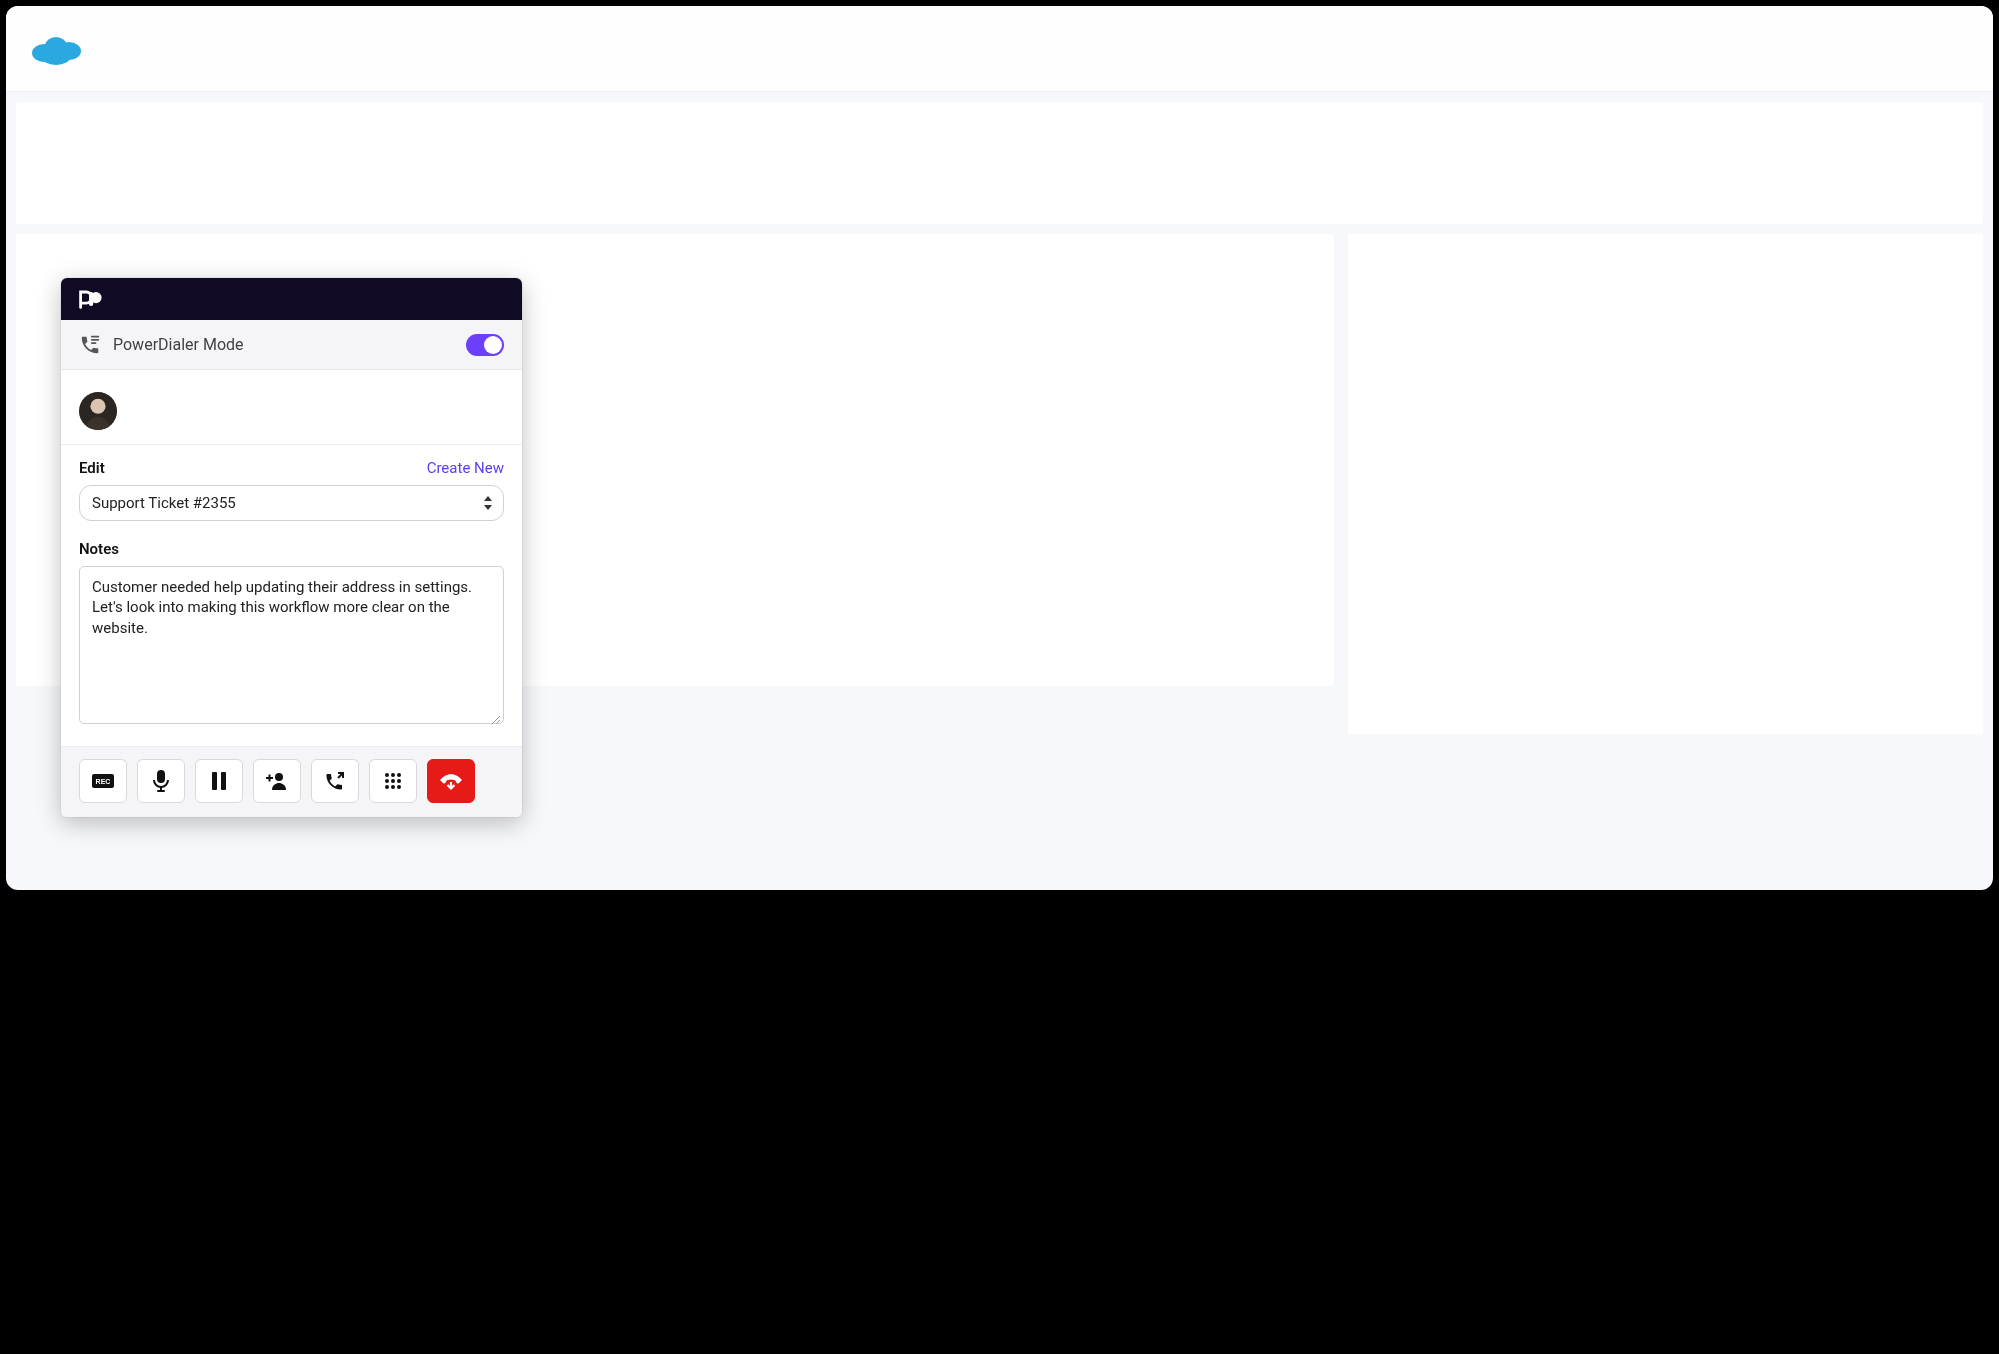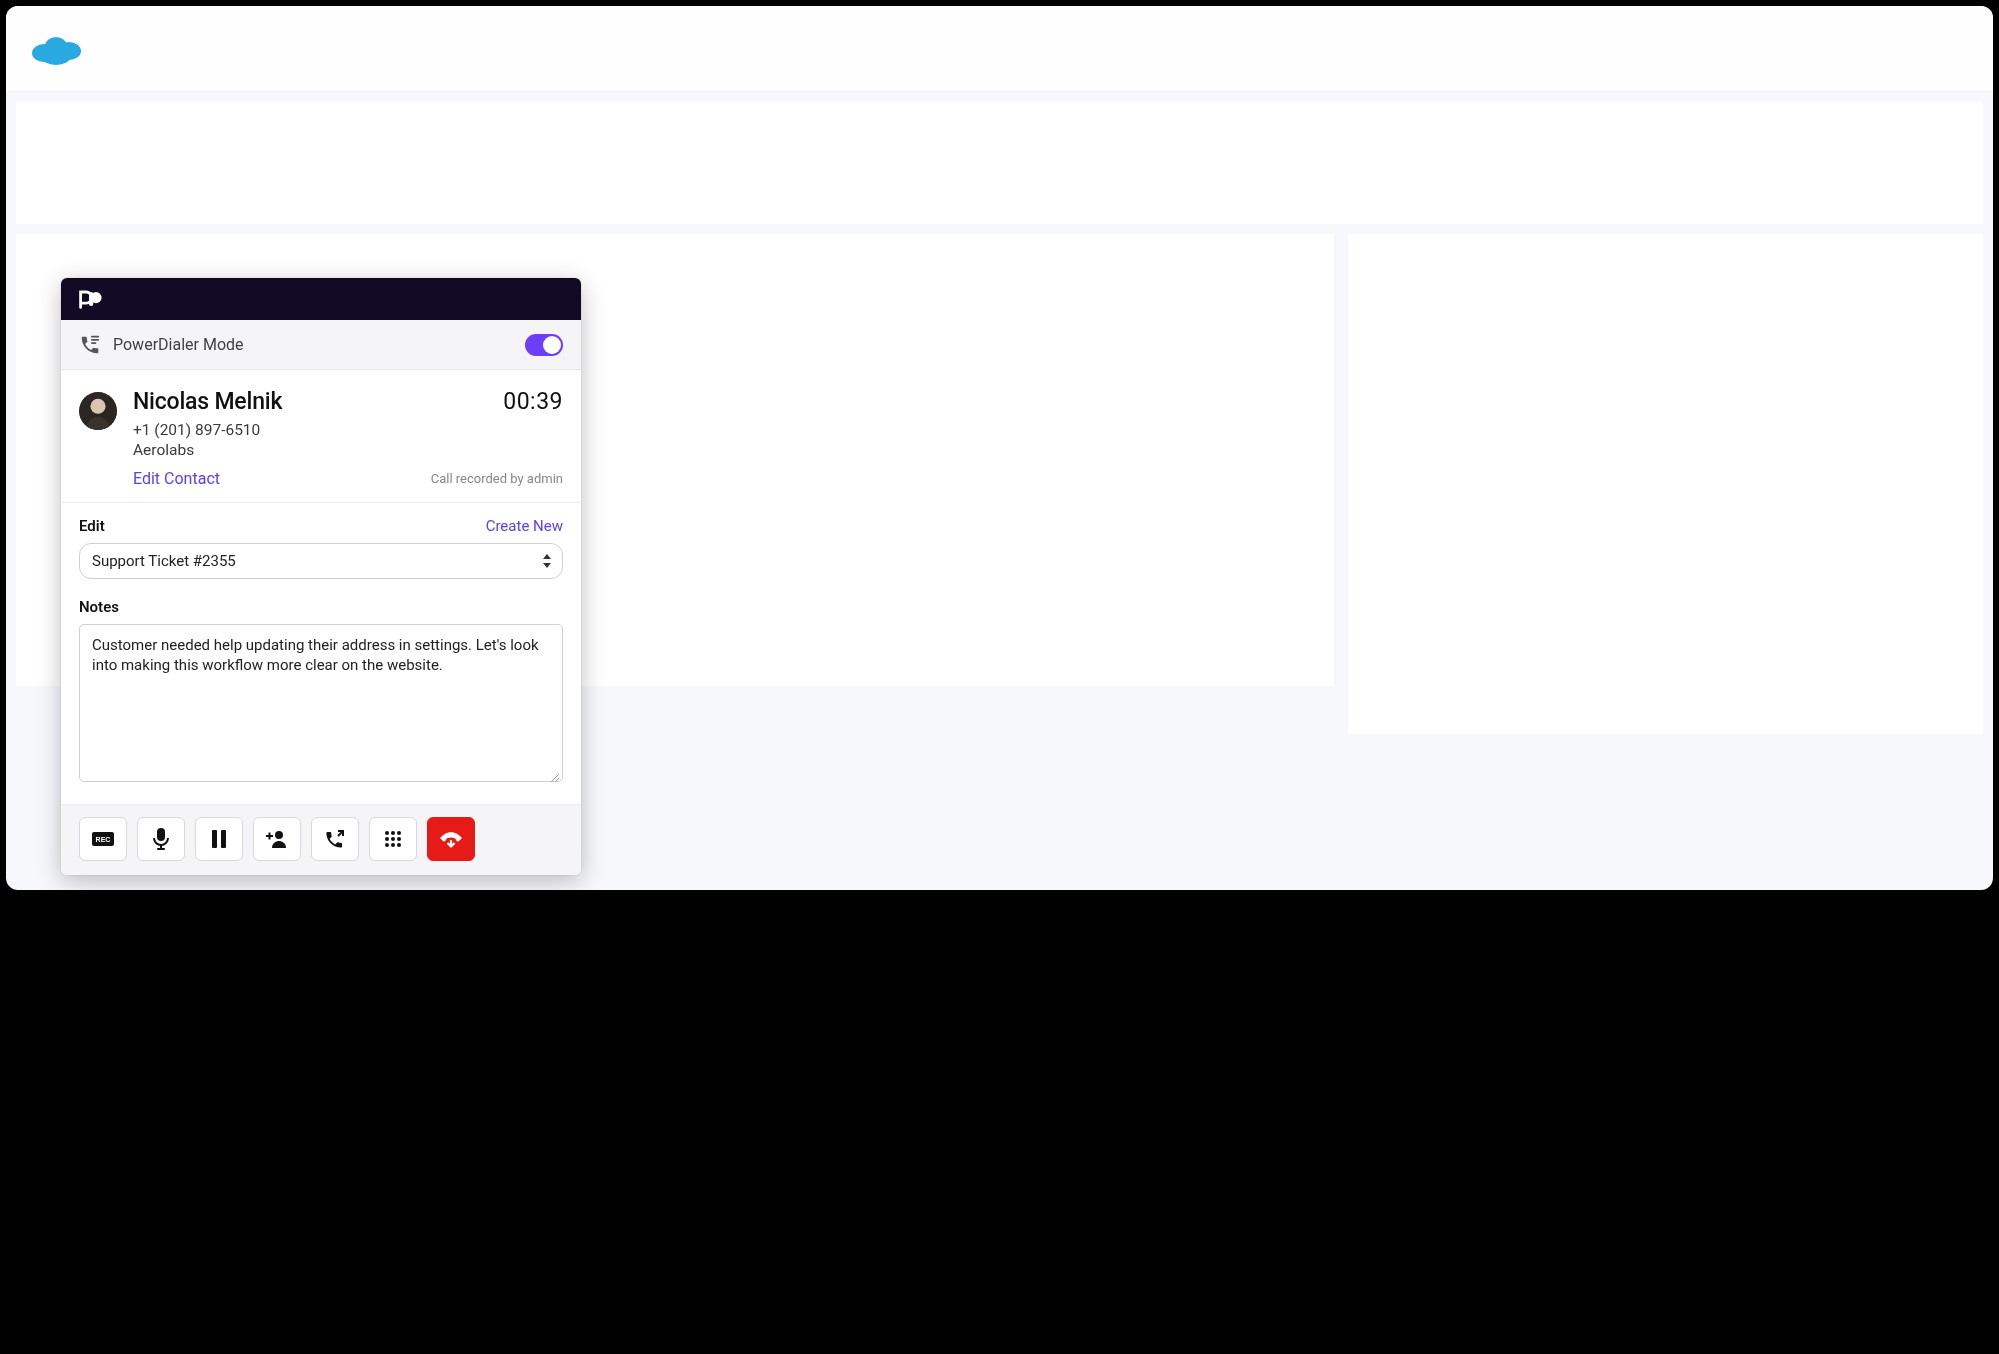--- a/index.html
+++ b/index.html
@@ -52,21 +52,21 @@
     border-radius: 2px;
   }
   
   .cloud-logo svg { width: 60px; height: 42px; display:block; }
 
   
   .dialer {
     position: absolute;
     left: 55px;
     top: 272px;
-    width: 520px;
+    width: 461px;
     background: #fff;
     border-radius: 6px;
     box-shadow: 0 6px 24px rgba(0,0,0,0.25), 0 0 0 1px rgba(0,0,0,0.04);
     overflow: hidden;
   }
   .dialer-header {
     background: #100a25;
     height: 42px;
     display: flex;
     align-items: center;
@@ -310,32 +310,20 @@
 
     <div class="contact-block">
       <div class="contact-row">
         <div class="avatar">
           <svg viewBox="0 0 40 40">
             <circle cx="20" cy="20" r="20" fill="#2b2622"></circle>
             <circle cx="20" cy="15" r="8" fill="#d9c5b2"></circle>
             <path d="M6 40 c2-10 10-14 14-14 s12 4 14 14 z" fill="#3a332d"></path>
           </svg>
         </div>
-        <div class="contact-info">
-          <div style="display:flex;justify-content:space-between;align-items:baseline">
-            <div class="contact-name">Nicolas Melnik</div>
-            <div class="call-timer">00:39</div>
-          </div>
-          <div class="contact-phone">+1 (201) 897-6510</div>
-          <div class="contact-company">Aerolabs</div>
-          <div class="edit-row">
-            <span class="edit-contact">Edit Contact</span>
-            <span class="recorded-note">Call recorded by admin</span>
-          </div>
-        </div>
       </div>
     </div>
 
     <div class="form-block">
       <div class="form-label-row">
         <span class="form-label">Edit</span>
         <span class="create-new">Create New</span>
       </div>
       <div class="select-wrap">
         <span>Support Ticket #2355</span>

